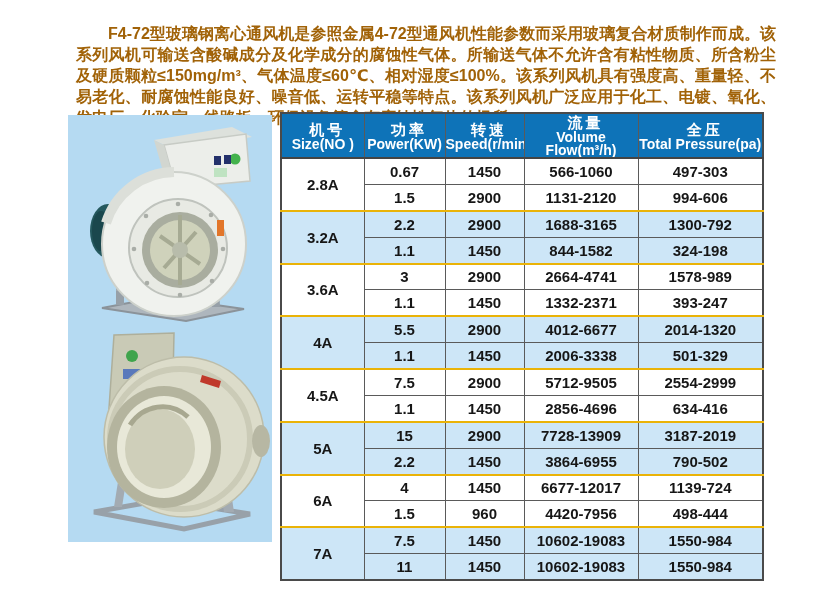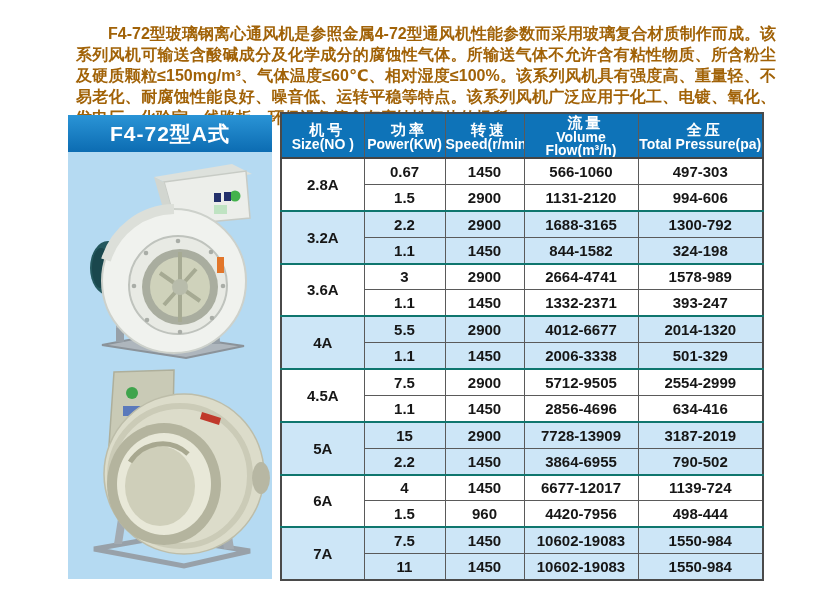--- a/index.html
+++ b/index.html
@@ -37,33 +37,32 @@
     padding:0;overflow:hidden;
   }
   .spec thead tr{height:40px;}
   .spec thead th{
     background:#0e73b8;color:#ffffff;border-bottom:2px solid #444444;
   }
   .spec .zh{font-size:15px;line-height:17px;letter-spacing:3px;margin-left:9px;}
   .spec .en{font-size:14px;line-height:13px;letter-spacing:0;}
   .spec td{font-size:15px;}
   .spec td.size{font-size:15px;}
-  .spec tbody{border-top:2px solid #0f766e;}
+  .spec tbody{border-top:2px solid #eab308;}
   .spec tbody.b td{background:#cde6f7;}
   .spec tr.sub td{border-top:1px solid #9b9b9b;}
 </style>
 </head>
 <body>
 
 <div>
 
   <p class="intro">F4-72型玻璃钢离心通风机是参照金属4-72型通风机性能参数而采用玻璃复合材质制作而成。该系列风机可输送含酸碱成分及化学成分的腐蚀性气体。所输送气体不允许含有粘性物质、所含粉尘及硬质颗粒≤150mg/m³、气体温度≤60℃、相对湿度≤100%。该系列风机具有强度高、重量轻、不易老化、耐腐蚀性能良好、噪音低、运转平稳等特点。该系列风机广泛应用于化工、电镀、氧化、发电厂、化验室、线路板、环保设备等含有腐蚀性气体的场所。</p>
 
   <div class="panel">
-    <div class="panel-banner">F4-72型A式</div>
     <div class="panel-body">
 
       <svg width="204" height="214" viewBox="0 0 204 214">
         <rect width="204" height="214" fill="#b5daf2"></rect>
 
         <polygon points="34,193 118,206 176,194 92,182" fill="#aeb6bd" stroke="#8b939a" stroke-width="2"></polygon>
         <polygon points="48,150 56,150 56,190 48,190" fill="#97a0a8"></polygon>
         <polygon points="142,152 150,152 152,192 144,192" fill="#97a0a8"></polygon>
         <polygon points="48,171 150,173 150,178 48,176" fill="#a3abb2"></polygon>
 

